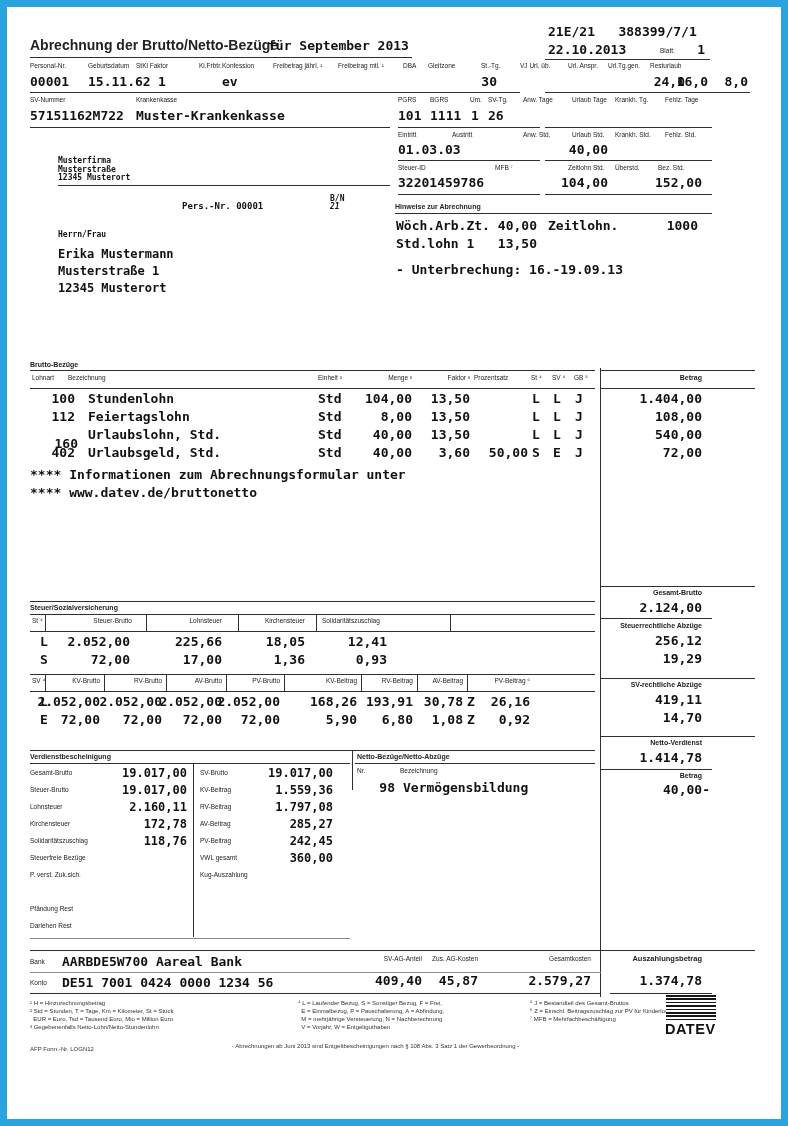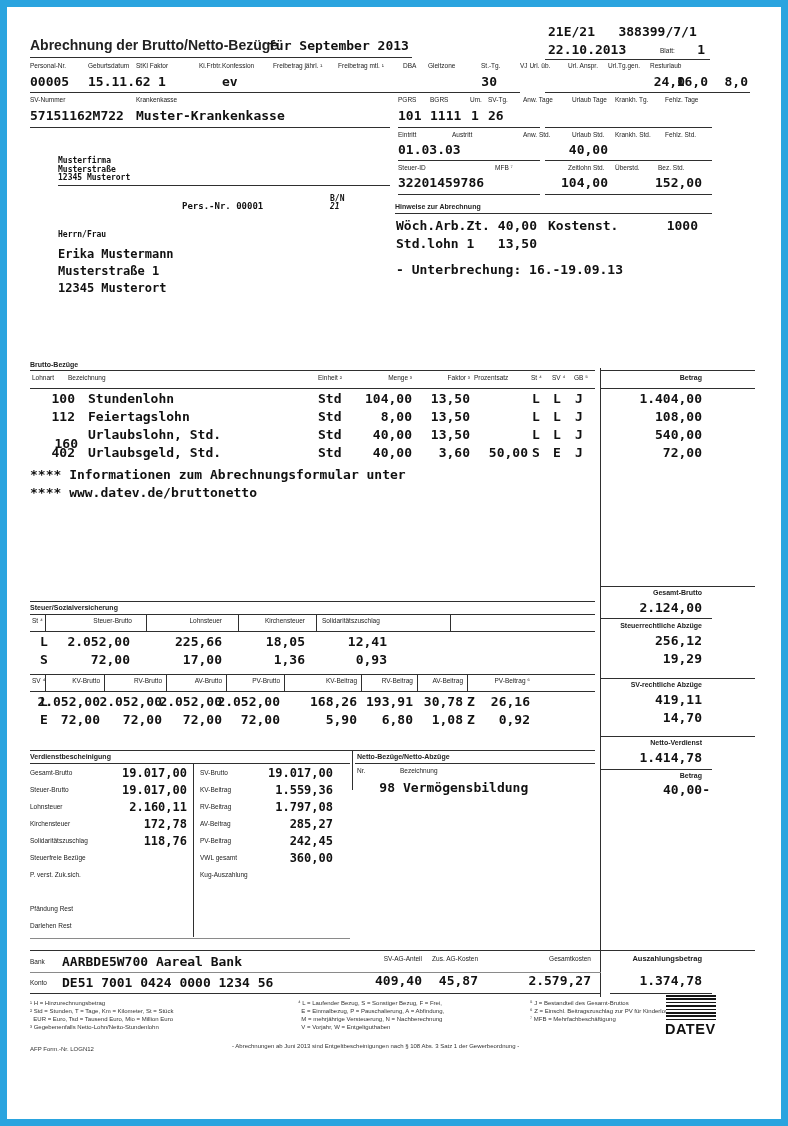--- a/index.html
+++ b/index.html
@@ -51,21 +51,21 @@
   <div class="lbl" style="left:273px;top:62px;">Freibetrag jährl. ¹</div>
   <div class="lbl" style="left:338px;top:62px;">Freibetrag mtl. ¹</div>
   <div class="lbl" style="left:403px;top:62px;">DBA</div>
   <div class="lbl" style="left:428px;top:62px;">Gleitzone</div>
   <div class="lbl" style="left:481px;top:62px;">St.-Tg.</div>
   <div class="lbl" style="left:520px;top:62px;">VJ Url. üb.</div>
   <div class="lbl" style="left:568px;top:62px;">Url. Anspr.</div>
   <div class="lbl" style="left:608px;top:62px;">Url.Tg.gen.</div>
   <div class="lbl" style="left:650px;top:62px;">Resturlaub</div>
 
-  <div class="val" style="left:30px;top:75px;">00005</div>
+  <div class="val" style="left:30px;top:75px;">00001</div>
   <div class="val" style="left:88px;top:75px;">15.11.62</div>
   <div class="val" style="left:158px;top:75px;">1</div>
   <div class="val" style="left:222px;top:75px;">ev</div>
   <div class="val r" style="left:457px;top:75px;width:40px;">30</div>
   <div class="val r" style="left:645px;top:75px;width:40px;">24,0</div>
   <div class="val r" style="left:668px;top:75px;width:40px;">16,0</div>
   <div class="val r" style="left:708px;top:75px;width:40px;">8,0</div>
   <div class="hl" style="left:30px;top:92px;width:490px;"></div>
   <div class="hl" style="left:545px;top:92px;width:205px;"></div>
 
@@ -127,21 +127,21 @@
   <div class="rows" style="left:58px;top:248px;">
       <div class="val v12 row" style="position:relative;height:17px;">Erika Mustermann</div>
       <div class="val v12 row" style="position:relative;height:17px;">Musterstraße 1</div>
       <div class="val v12 row" style="position:relative;height:17px;">12345 Musterort</div>
     </div>
 
   <div class="lbl lblb" style="left:395px;top:203px;">Hinweise zur Abrechnung</div>
   <div class="hl" style="left:395px;top:213px;width:317px;"></div>
   <div class="val" style="left:396px;top:219px;">Wöch.Arb.Zt.</div>
   <div class="val r" style="left:487px;top:219px;width:50px;">40,00</div>
-  <div class="val" style="left:548px;top:219px;">Kostenst.</div>
+  <div class="val" style="left:548px;top:219px;">Zeitlohn.</div>
   <div class="val r" style="left:648px;top:219px;width:50px;">1000</div>
   <div class="val" style="left:396px;top:237px;">Std.lohn 1</div>
   <div class="val r" style="left:487px;top:237px;width:50px;">13,50</div>
   <div class="val" style="left:396px;top:263px;">- Unterbrechung: 16.-19.09.13</div>
 
   <div class="lbl lblb" style="left:30px;top:361px;">Brutto-Bezüge</div>
   <div class="hl" style="left:30px;top:370px;width:565px;"></div>
 
   <div class="lbl" style="left:32px;top:374px;">Lohnart</div>
   <div class="lbl" style="left:68px;top:374px;">Bezeichnung</div>

